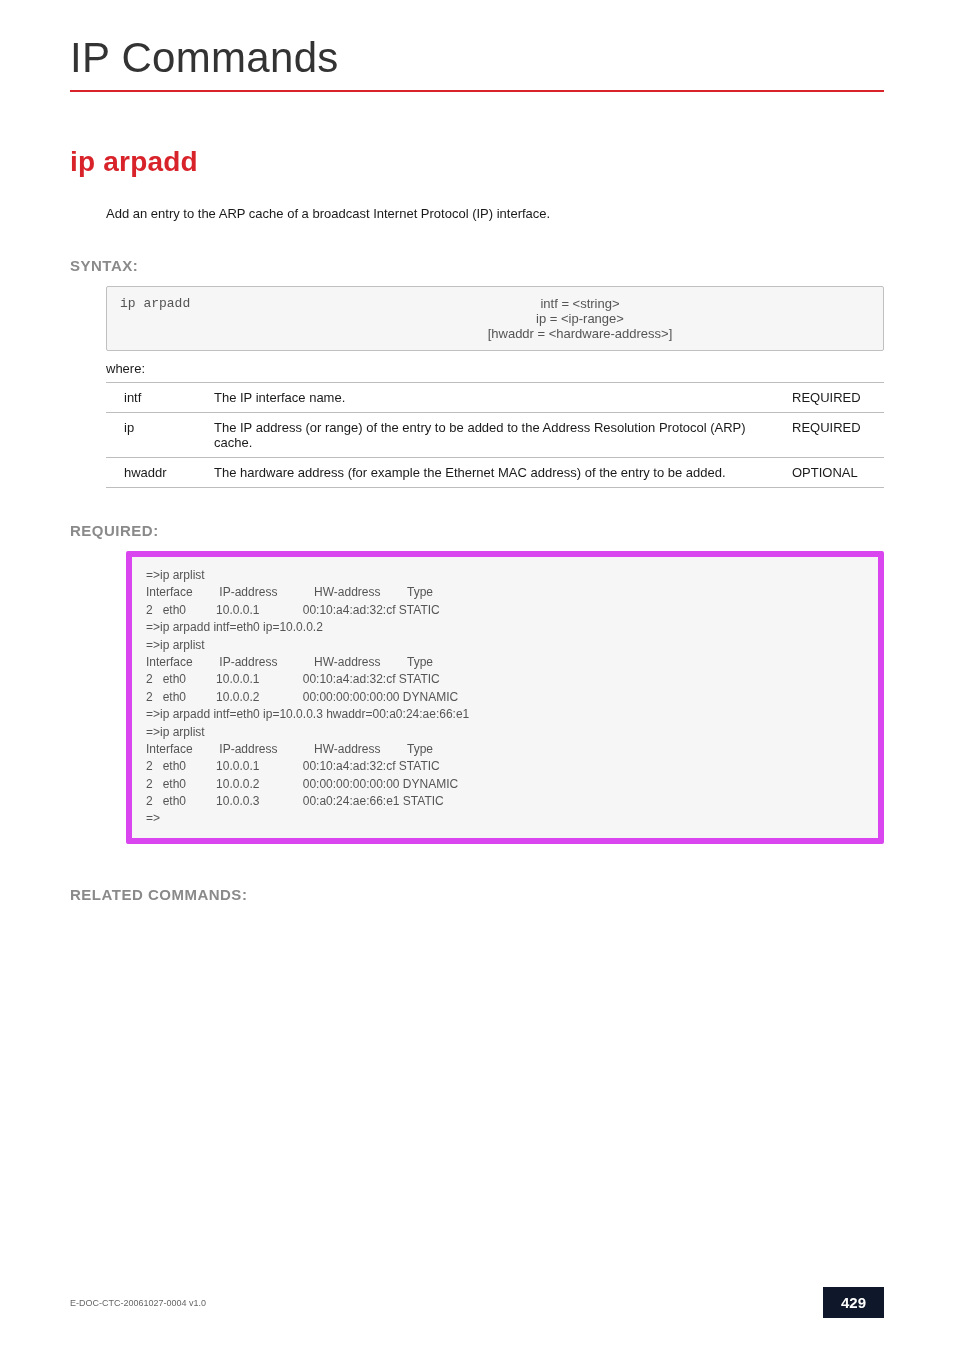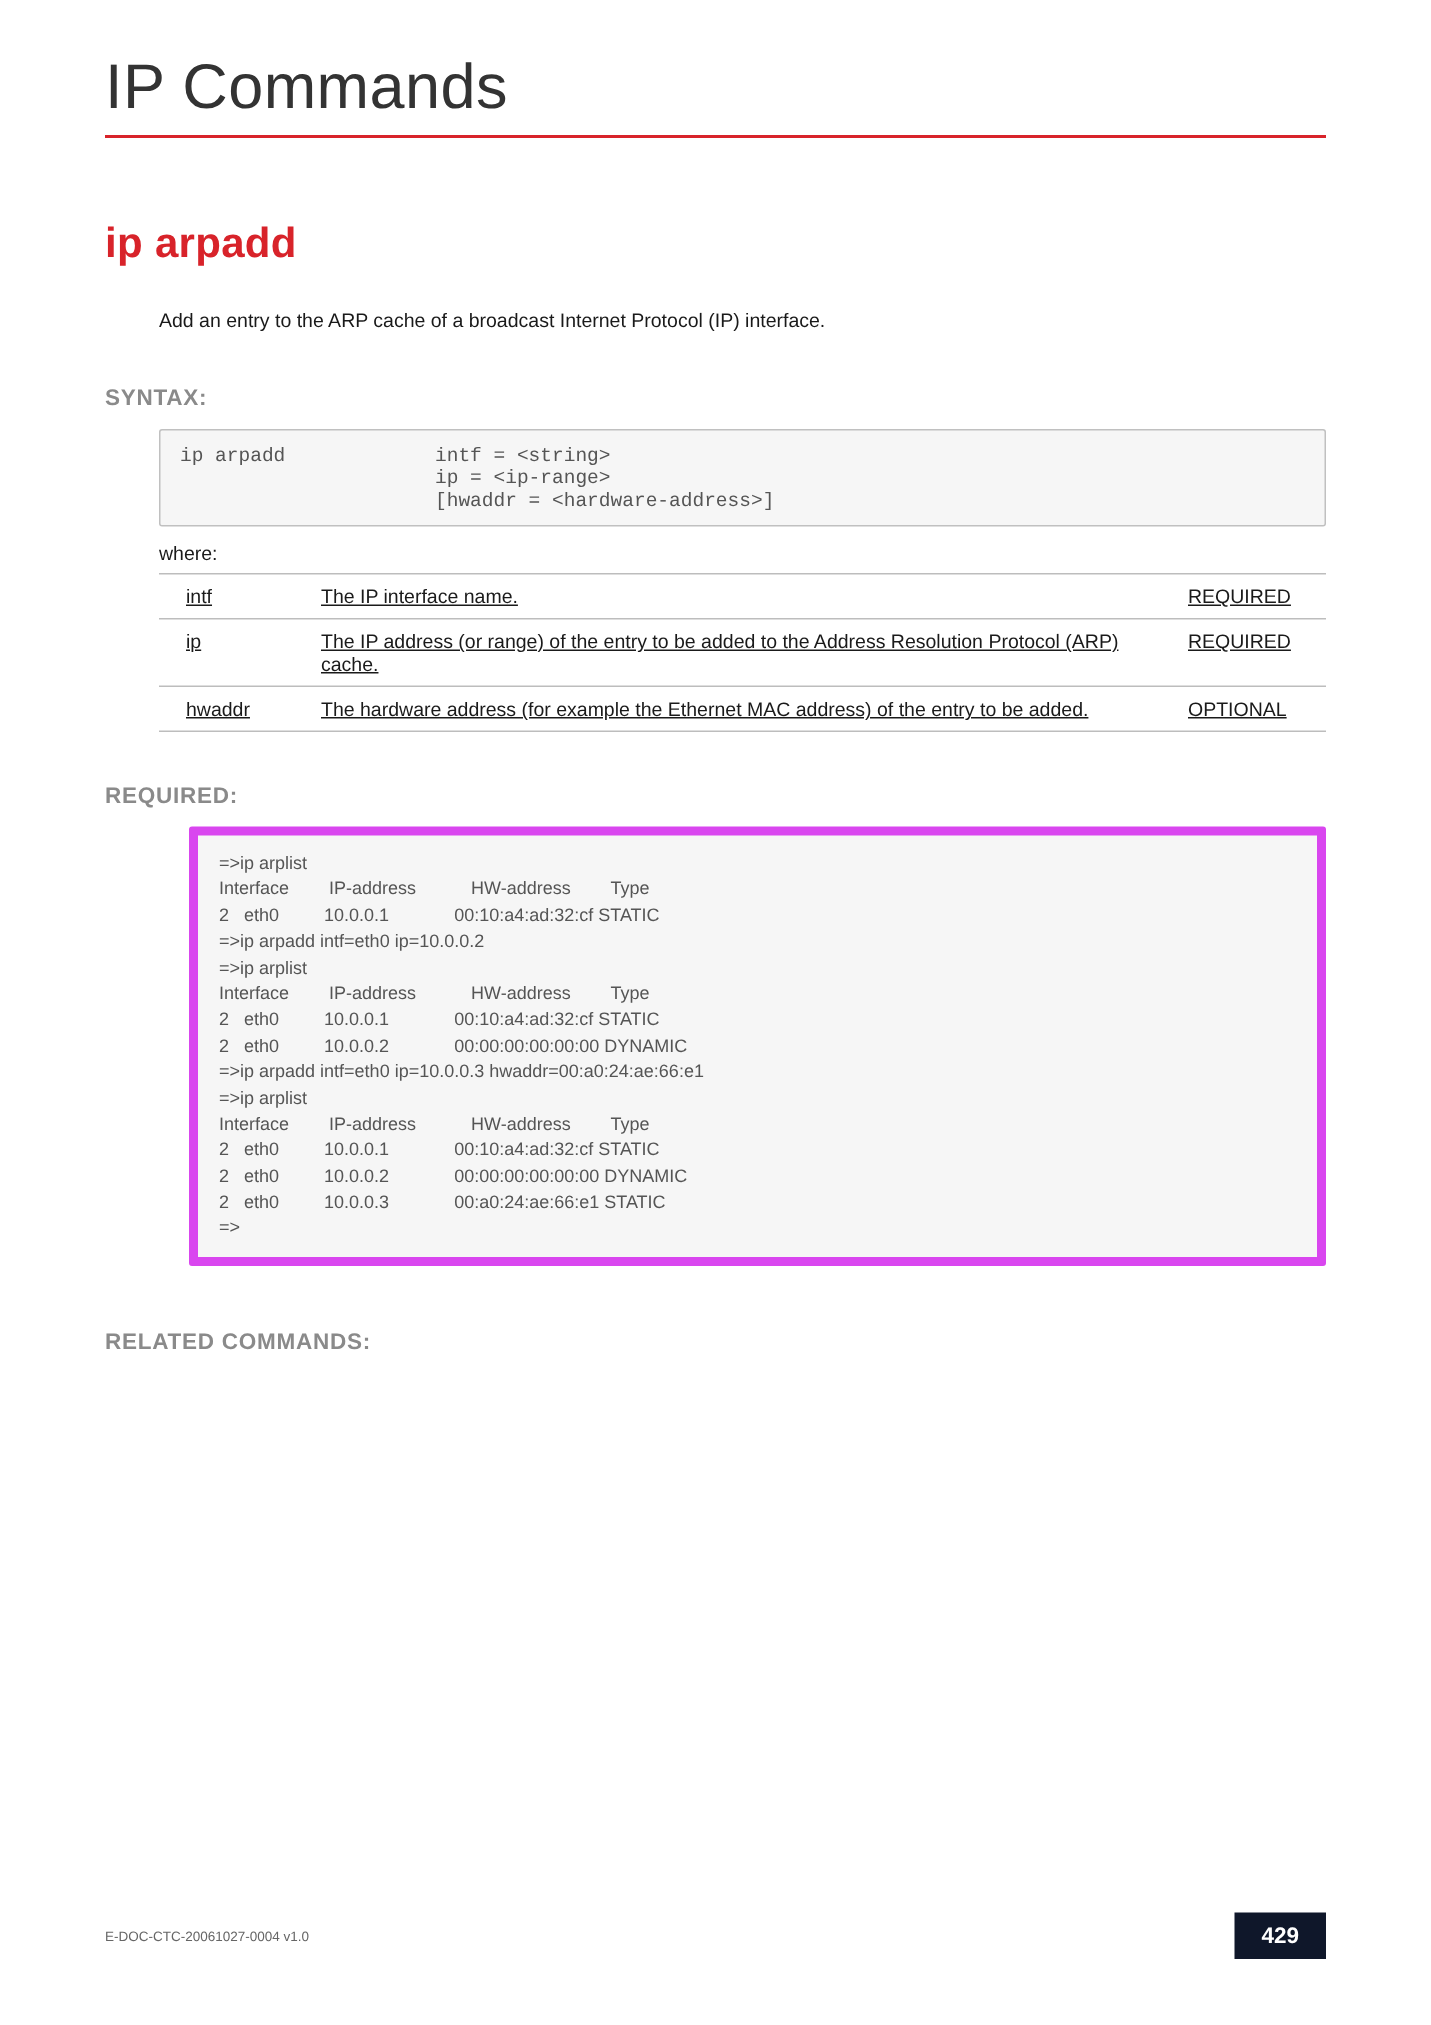--- a/index.html
+++ b/index.html
@@ -63,21 +63,21 @@
   .where {
     font-size: 13px;
     margin: 10px 0 6px 36px;
   }
   .param-table {
     margin-left: 36px;
     border-collapse: collapse;
     width: calc(100% - 36px);
     font-size: 13px;
   }
-  .param-table tr { border-top: 1px solid #bdbdbd; border-bottom: 1px solid #bdbdbd; text-decoration: underline; }
+  .param-table tr { border-top: 1px solid #bdbdbd; border-bottom: 1px solid #bdbdbd; }
   .param-table td { padding: 7px 10px 7px 18px; vertical-align: top; }
   .param-table td.pname { width: 90px; }
   .param-table td.pdesc { }
   .param-table td.preq { width: 110px; text-align: left; }
   .example-box {
     margin: 0 0 0 56px;
     border: 6px solid #d946ef;
     border-radius: 2px;
     background: #f6f6f6;
     padding: 10px 14px;
@@ -89,21 +89,21 @@
   }
   .related-table {
     margin-left: 56px;
     border-collapse: collapse;
     font-size: 13px;
   }
   .related-table td { padding: 3px 0; vertical-align: top; }
   .related-table td.rname { color: #888; width: 170px; }
   .footer {
     position: absolute;
-    bottom: 44px;
+    bottom: 32px;
     left: 70px;
     right: 70px;
     display: flex;
     justify-content: space-between;
     align-items: center;
   }
   .doc-id {
     font-size: 9px;
     color: #666;
   }
@@ -129,21 +129,21 @@
   <p class="cmd-desc">Add an entry to the ARP cache of a broadcast Internet Protocol (IP) interface.</p>
 
   <div class="section-label">SYNTAX:</div>
 
   <div class="syntax-box">
     <table class="syntax-table">
       <tbody>
           <tr>
         <td class="cmd">ip arpadd</td>
         <td>
-              <pre style="margin:0;font-family:Liberation Mono, monospace;">intf = &lt;string&gt;
+              <pre style="margin:0;font-family:Liberation Sans, sans-serif;text-align:center;">intf = &lt;string&gt;
 ip = &lt;ip-range&gt;
 [hwaddr = &lt;hardware-address&gt;]</pre>
             </td>
       </tr>
     </tbody>
       </table>
   </div>
 
   <div class="where">where:</div>
 

